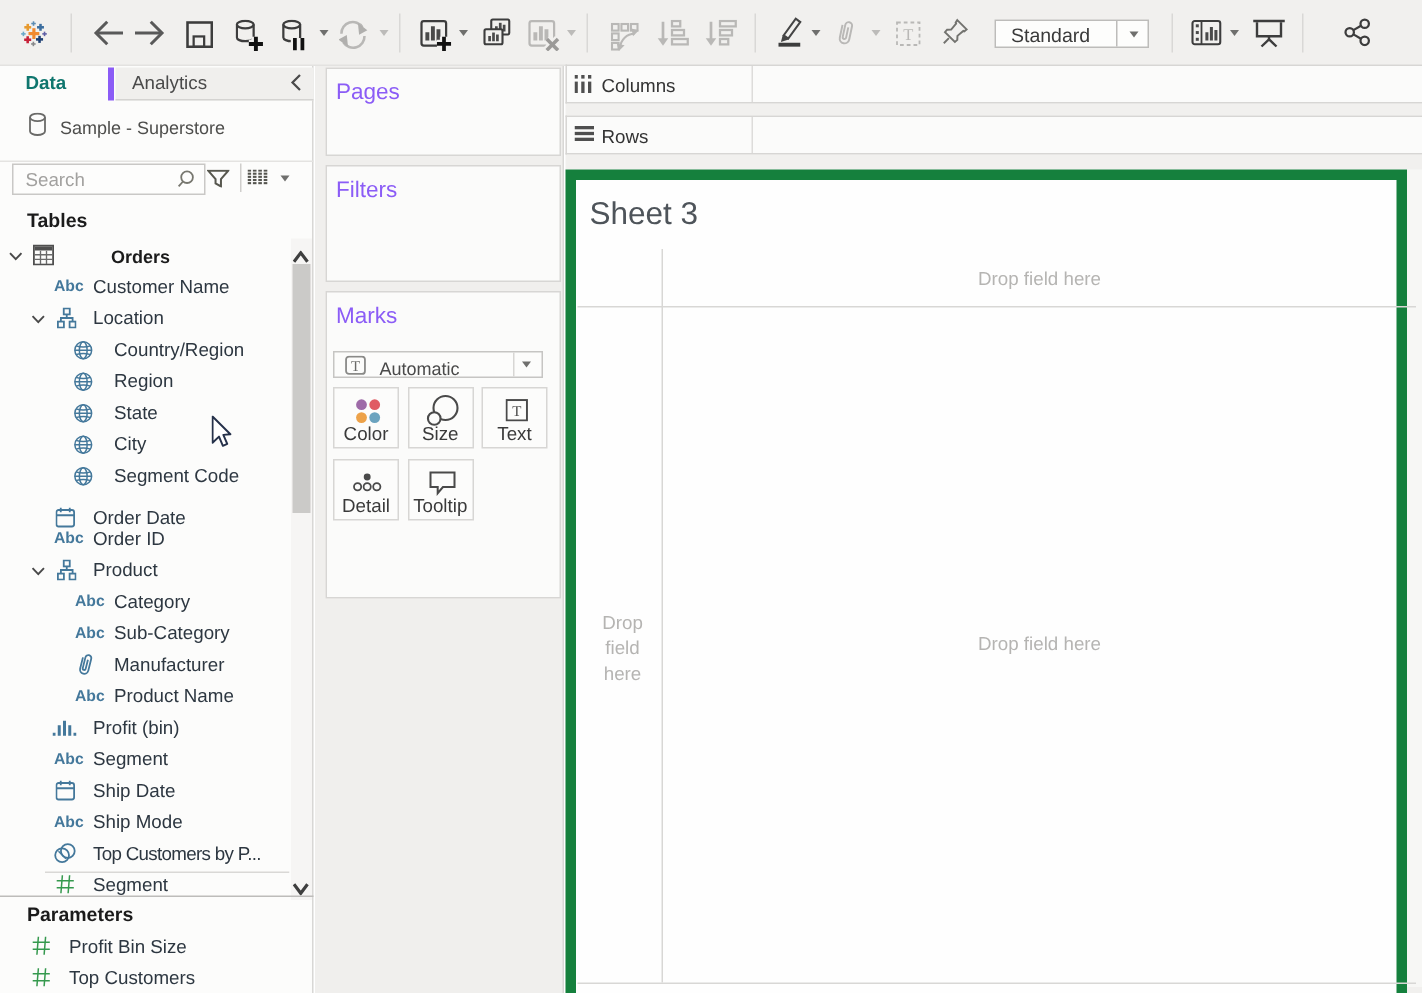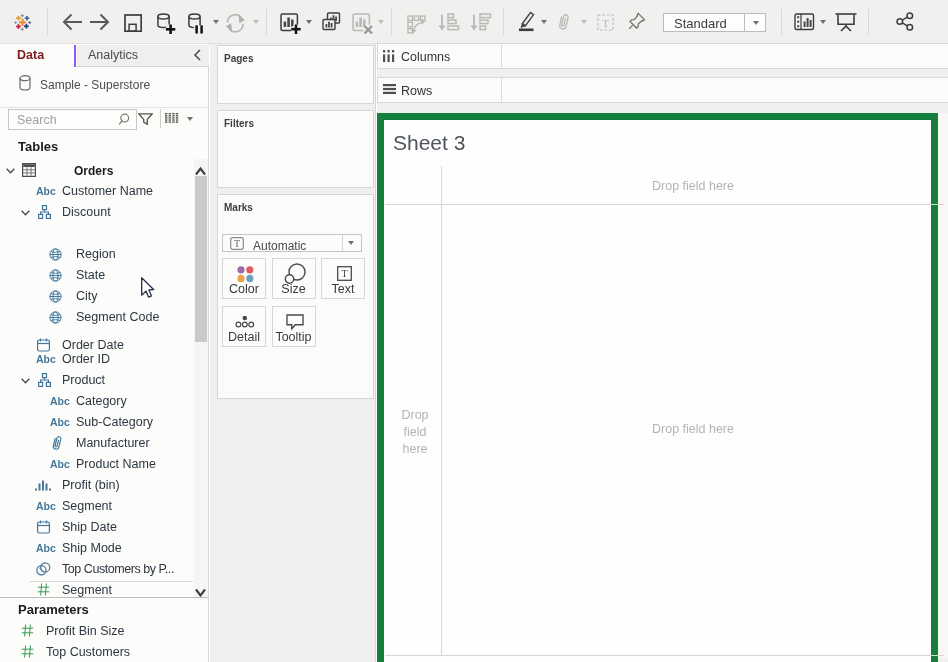--- a/index.html
+++ b/index.html
@@ -7,21 +7,21 @@
 body { font-family:"Liberation Sans",sans-serif; position:relative; background:#fff; overflow:hidden; color:#2d3741; }
 
 #toolbar { position:absolute; left:0; top:0; width:948px; height:44px; background:#f1f0ee; border-bottom:1px solid #e3e2e0; }
 #toolbar svg { position:absolute; }
 .tsep { position:absolute; top:9px; width:1px; height:26px; background:#d9d8d6; }
 .caret { position:absolute; width:0; height:0; border-left:3px solid transparent; border-right:3px solid transparent; border-top:4px solid #6f6f6d; }
 .caret.dis { border-top-color:#bcbbb9; }
 
 #sidebar { position:absolute; left:0; top:44px; width:209px; height:618px; background:#fcfcfb; border-right:1px solid #d8d7d5; }
 #tabs { position:absolute; left:0; top:1px; width:209px; height:23px; }
-#tab-data { position:absolute; left:0; top:0; width:76px; height:22px; background:#fcfcfb; border-right:2px solid #8b5cf6; font-weight:bold; font-size:12.5px; color:#7f1d1d; line-height:21px; padding-left:17px; }
+#tab-data { position:absolute; left:0; top:0; width:76px; height:22px; background:#fcfcfb; border-right:4px solid #8b5cf6; font-weight:bold; font-size:12.5px; color:#0f766e; line-height:21px; padding-left:17px; }
 #tab-analytics { position:absolute; left:77px; top:0; width:132px; height:22px; background:#f0efed; border-bottom:1px solid #d4d3d1; font-size:12.5px; color:#4a4a4a; line-height:21px; padding-left:11px; }
 #dsrow { position:absolute; left:0; top:26px; width:209px; height:36px; }
 #dsname { position:absolute; left:40px; top:8px; font-size:12px; color:#4e4e4c;text-align:center; }
 #sidesep1 { position:absolute; left:0; top:63px; width:209px; height:1px; background:#e4e3e1; }
 #searchbox { position:absolute; left:8px; top:65px; width:129px; height:21px; border:1px solid #c9c8c6; background:#fdfdfc; }
 #searchbox span { position:absolute; left:8px; top:3px; font-size:12.5px; color:#a2a19f; }
 #tables-h { position:absolute; left:18px; top:95px; font-size:13px; font-weight:bold; color:#1b1b1b; }
 #fieldlist { position:absolute; left:0; top:115px; width:193px; height:441px; overflow:hidden; }
 .frow { position:absolute; left:0; width:193px; height:21px; }
 .frow .txt { position:absolute; top:3px; font-size:12.5px; color:#2d3741; white-space:nowrap; }
@@ -30,21 +30,21 @@
 
 #vscroll { position:absolute; left:194px; top:115px; width:14px; height:441px; background:#f6f5f4; }
 #vthumb { position:absolute; left:1px; top:17px; width:12px; height:166px; background:#cbcac8; }
 
 #paramsep { position:absolute; left:0; top:553px; width:209px; height:1px; background:#bdbcba; }
 #params-h { position:absolute; left:18px; top:558px; font-size:13px; font-weight:bold; color:#1b1b1b; }
 .prow { position:absolute; left:0; width:200px; height:21px; }
 
 #midpanel { position:absolute; left:210px; top:44px; width:166px; height:618px; background:#f0efed; border-right:1px solid #d8d7d5; }
 .card { position:absolute; left:7px; width:157px; background:#fbfbfa; border:1px solid #d7d6d4; }
-.card .lbl { position:absolute; left:6px; top:7px; font-size:10px; color:#404040;font-weight:bold; }
+.card .lbl { position:absolute; left:6px; top:7px; font-size:15px; color:#8b5cf6; }
 #combo { position:absolute; left:4px; top:39px; width:140px; height:18px; border:1px solid #c6c5c3; background:#fcfcfb; }
 #combo .txt { position:absolute; left:30px; top:4px; font-size:12px; color:#4a4a4a; }
 #combo .dd { position:absolute; right:0; top:0; width:19px; height:16px; border-left:1px solid #d7d6d4; }
 .mbtn { position:absolute; width:44px; height:41px; background:#fcfcfb; border:1px solid #d7d6d4; }
 .mbtn .ml { position:absolute; bottom:2px; width:100%; text-align:center; font-size:12.5px; color:#3a3a3a; }
 
 #rightbg { position:absolute; left:377px; top:44px; width:571px; height:618px; background:#f1f0ee; }
 .shelf { position:absolute; left:0px; width:571px; height:26px; background:#fbfbfa; border:1px solid #d7d6d4; border-right:none; }
 .shelf .divv { position:absolute; left:123px; top:0; width:1px; height:24px; background:#dddcda; }
 .shelf .slbl { position:absolute; left:23px; top:6px; font-size:12.5px; color:#333; }
@@ -359,21 +359,32 @@
           <path d="M0.7 0.8 L4.5 4.8 L8.3 0.8" fill="none" stroke="#4a4a4a" stroke-width="1.3"></path>
         </svg>
         <svg class="ico" style="left:38px;top:3px" width="13" height="14" viewBox="0 0 13 14">
           <g fill="none" stroke="#44789b" stroke-width="1.2">
             <rect x="4.5" y="0.6" width="4" height="4"></rect>
             <rect x="0.6" y="9.4" width="4" height="4"></rect>
             <rect x="8.4" y="9.4" width="4" height="4"></rect>
             <path d="M6.5 4.6 V7 M2.6 9.4 V7 H10.4 V9.4"></path>
           </g>
         </svg>
-        <span class="txt" style="left:62px">Discount</span>
+        <span class="txt" style="left:62px">Location</span>
+      </div>
+  <div class="frow" style="top:63.5px">
+        <svg class="ico" style="left:49px;top:4px" width="13" height="13" viewBox="0 0 13 13">
+          <g fill="none" stroke="#44789b" stroke-width="1.0">
+            <circle cx="6.5" cy="6.5" r="5.6"></circle>
+            <ellipse cx="6.5" cy="6.5" rx="2.6" ry="5.6"></ellipse>
+            <line x1="0.9" y1="6.5" x2="12.1" y2="6.5"></line>
+            <path d="M1.6 3.6 Q6.5 5.2 11.4 3.6 M1.6 9.4 Q6.5 7.8 11.4 9.4"></path>
+          </g>
+        </svg>
+        <span class="txt" style="left:76px">Country/Region</span>
       </div>
   <div class="frow" style="top:84.5px">
         <svg class="ico" style="left:49px;top:4px" width="13" height="13" viewBox="0 0 13 13">
           <g fill="none" stroke="#44789b" stroke-width="1.0">
             <circle cx="6.5" cy="6.5" r="5.6"></circle>
             <ellipse cx="6.5" cy="6.5" rx="2.6" ry="5.6"></ellipse>
             <line x1="0.9" y1="6.5" x2="12.1" y2="6.5"></line>
             <path d="M1.6 3.6 Q6.5 5.2 11.4 3.6 M1.6 9.4 Q6.5 7.8 11.4 9.4"></path>
           </g>
         </svg>

